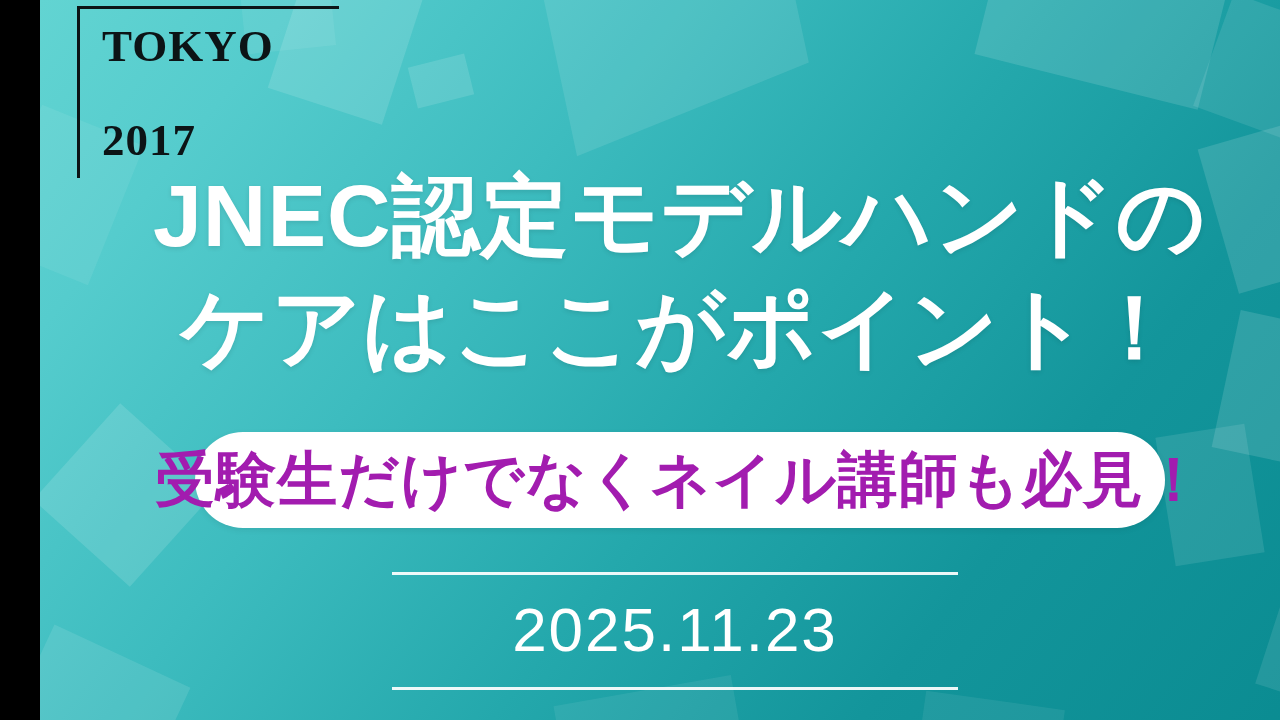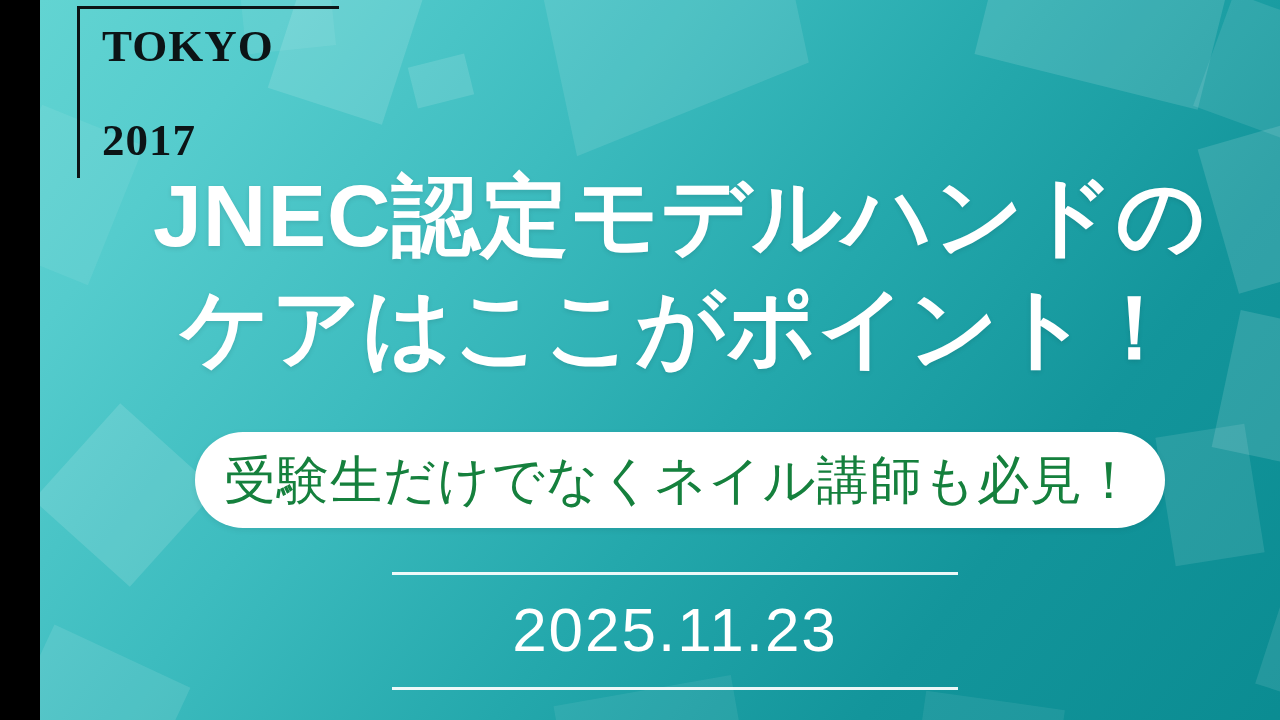--- a/index.html
+++ b/index.html
@@ -97,23 +97,23 @@
     width: 970px;
     height: 96px;
     background: #ffffff;
     border-radius: 48px;
     display: flex;
     align-items: center;
     justify-content: center;
     box-shadow: 0 2px 6px rgba(0,0,0,0.08);
   }
   #badge .badge-text {
-    color: #15803d;
-    font-weight: normal;
-    font-size: 52px;
+    color: #a21caf;
+    font-weight: bold;
+    font-size: 60px;
     letter-spacing: 1px;
     white-space: nowrap;
     line-height: 1;
   }
 
   
   #dateblock {
     position: absolute;
     left: 352px;
     top: 570px;

